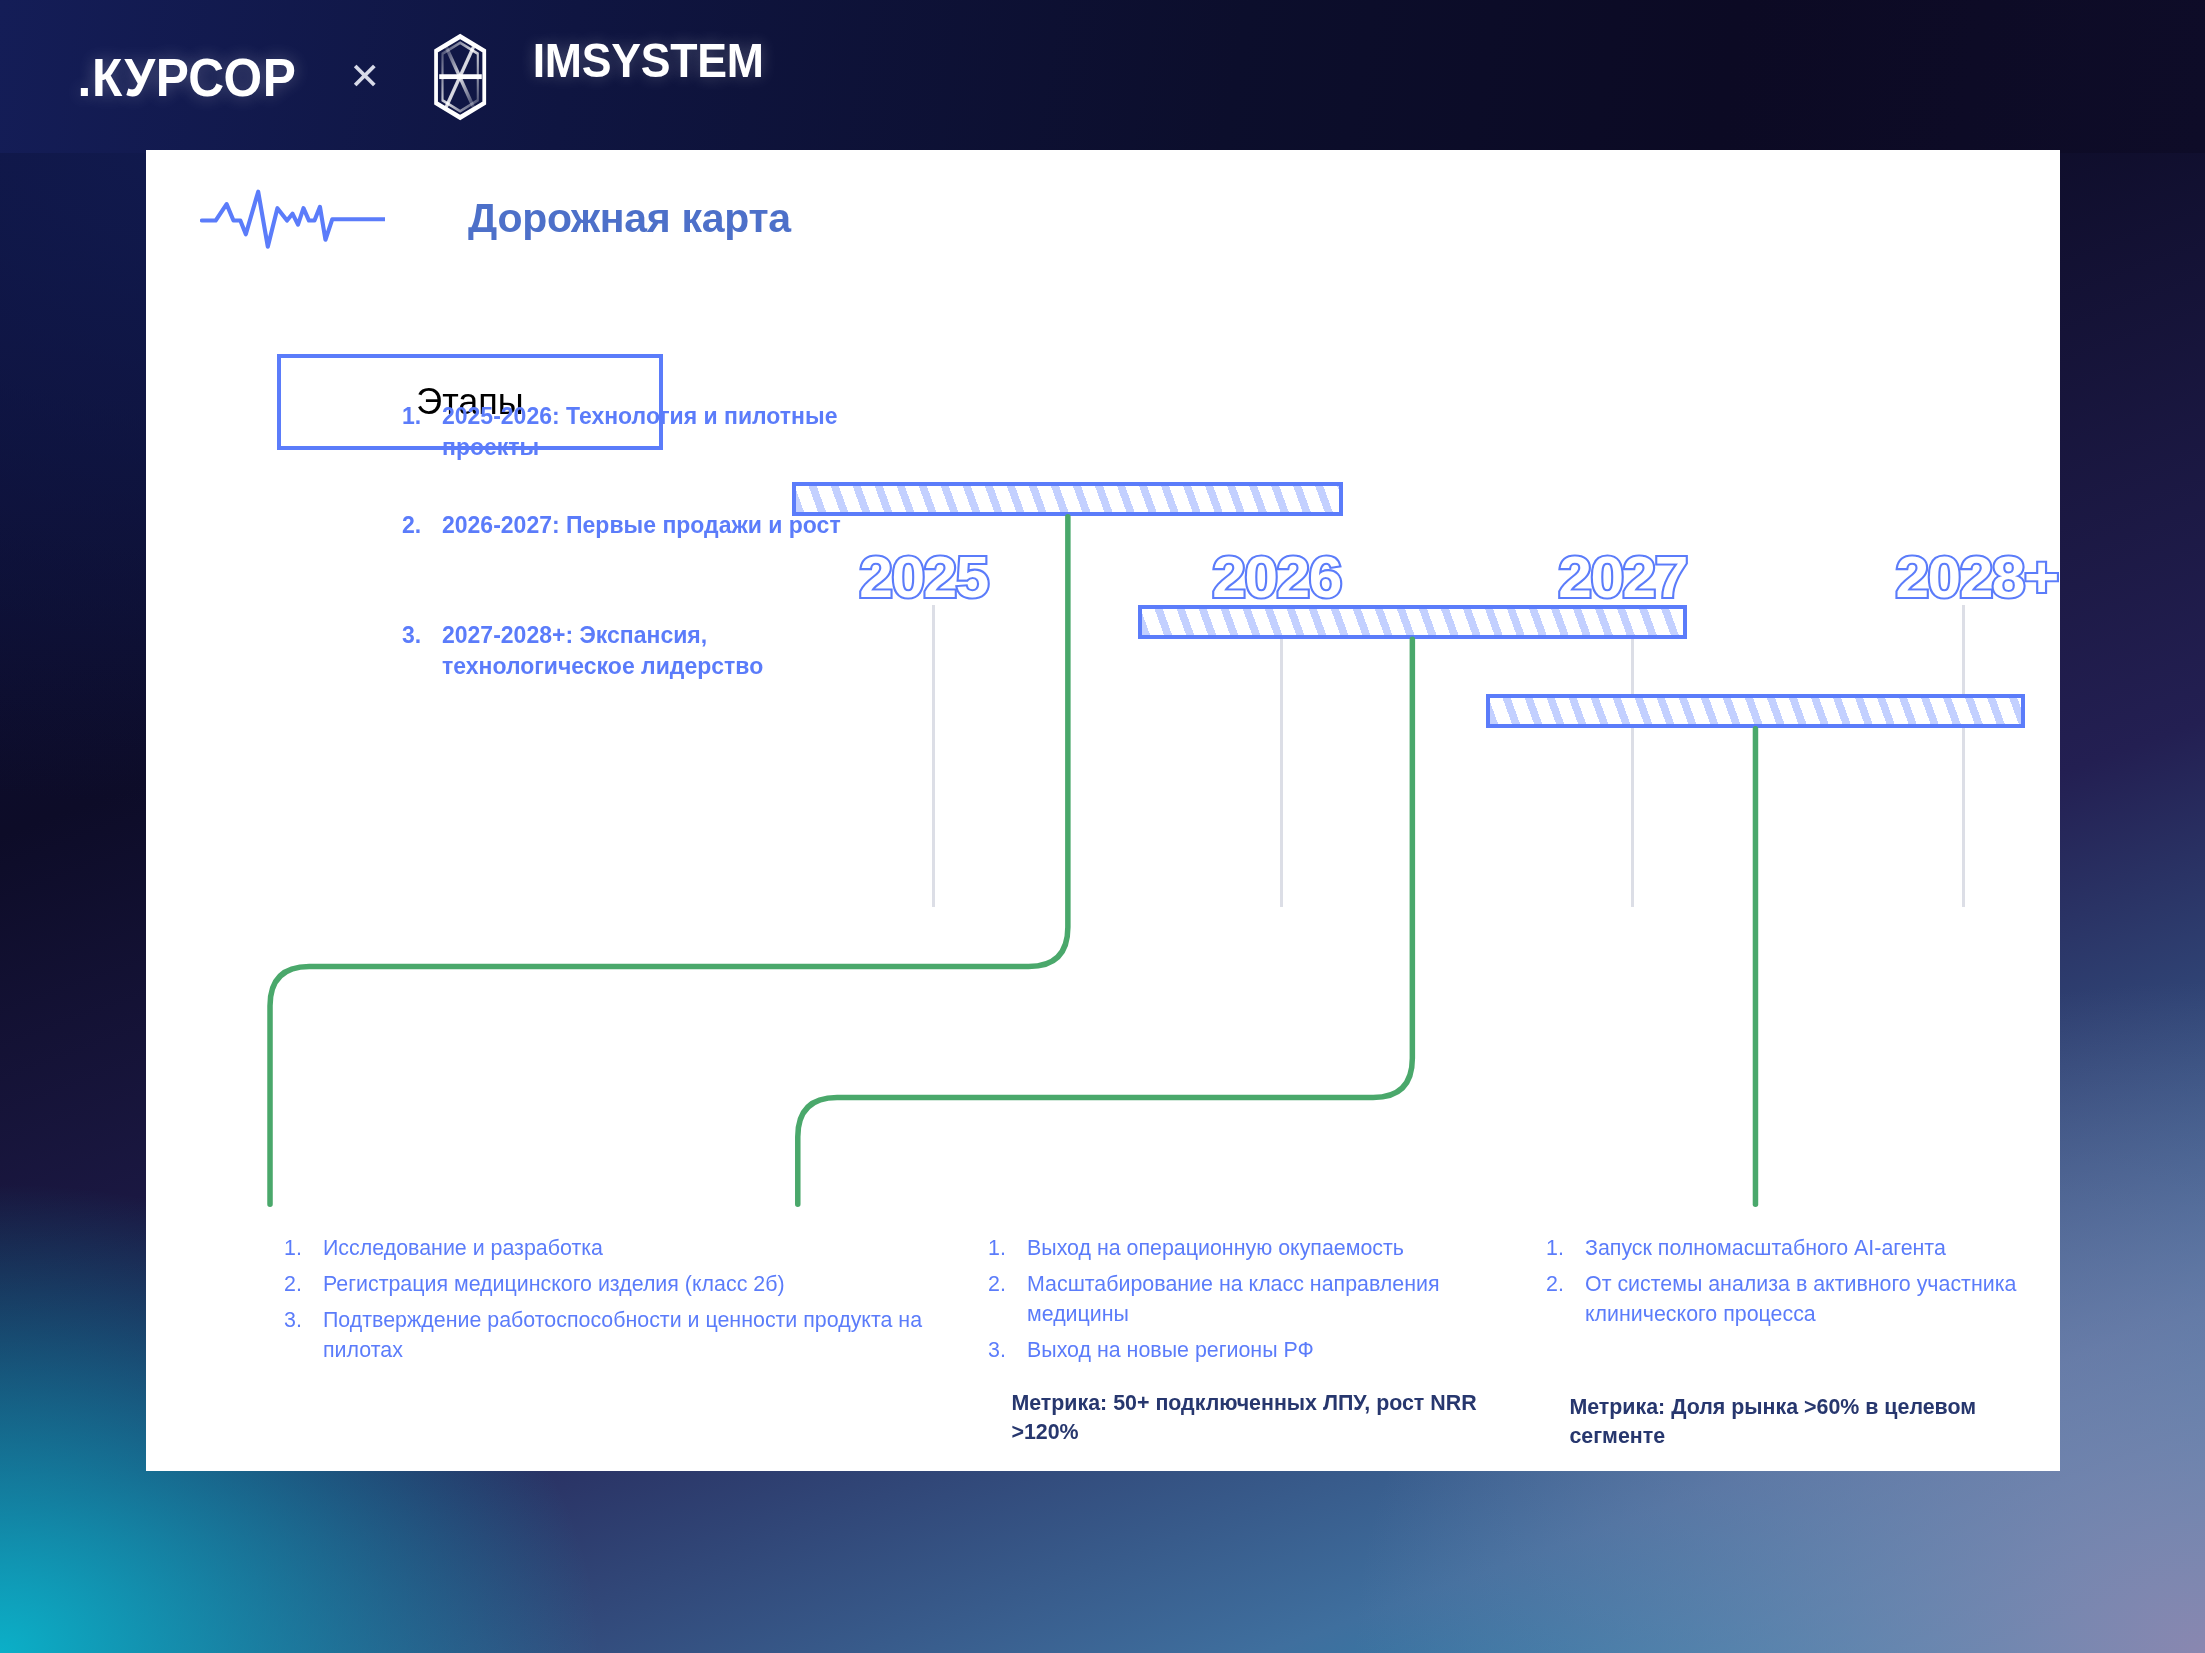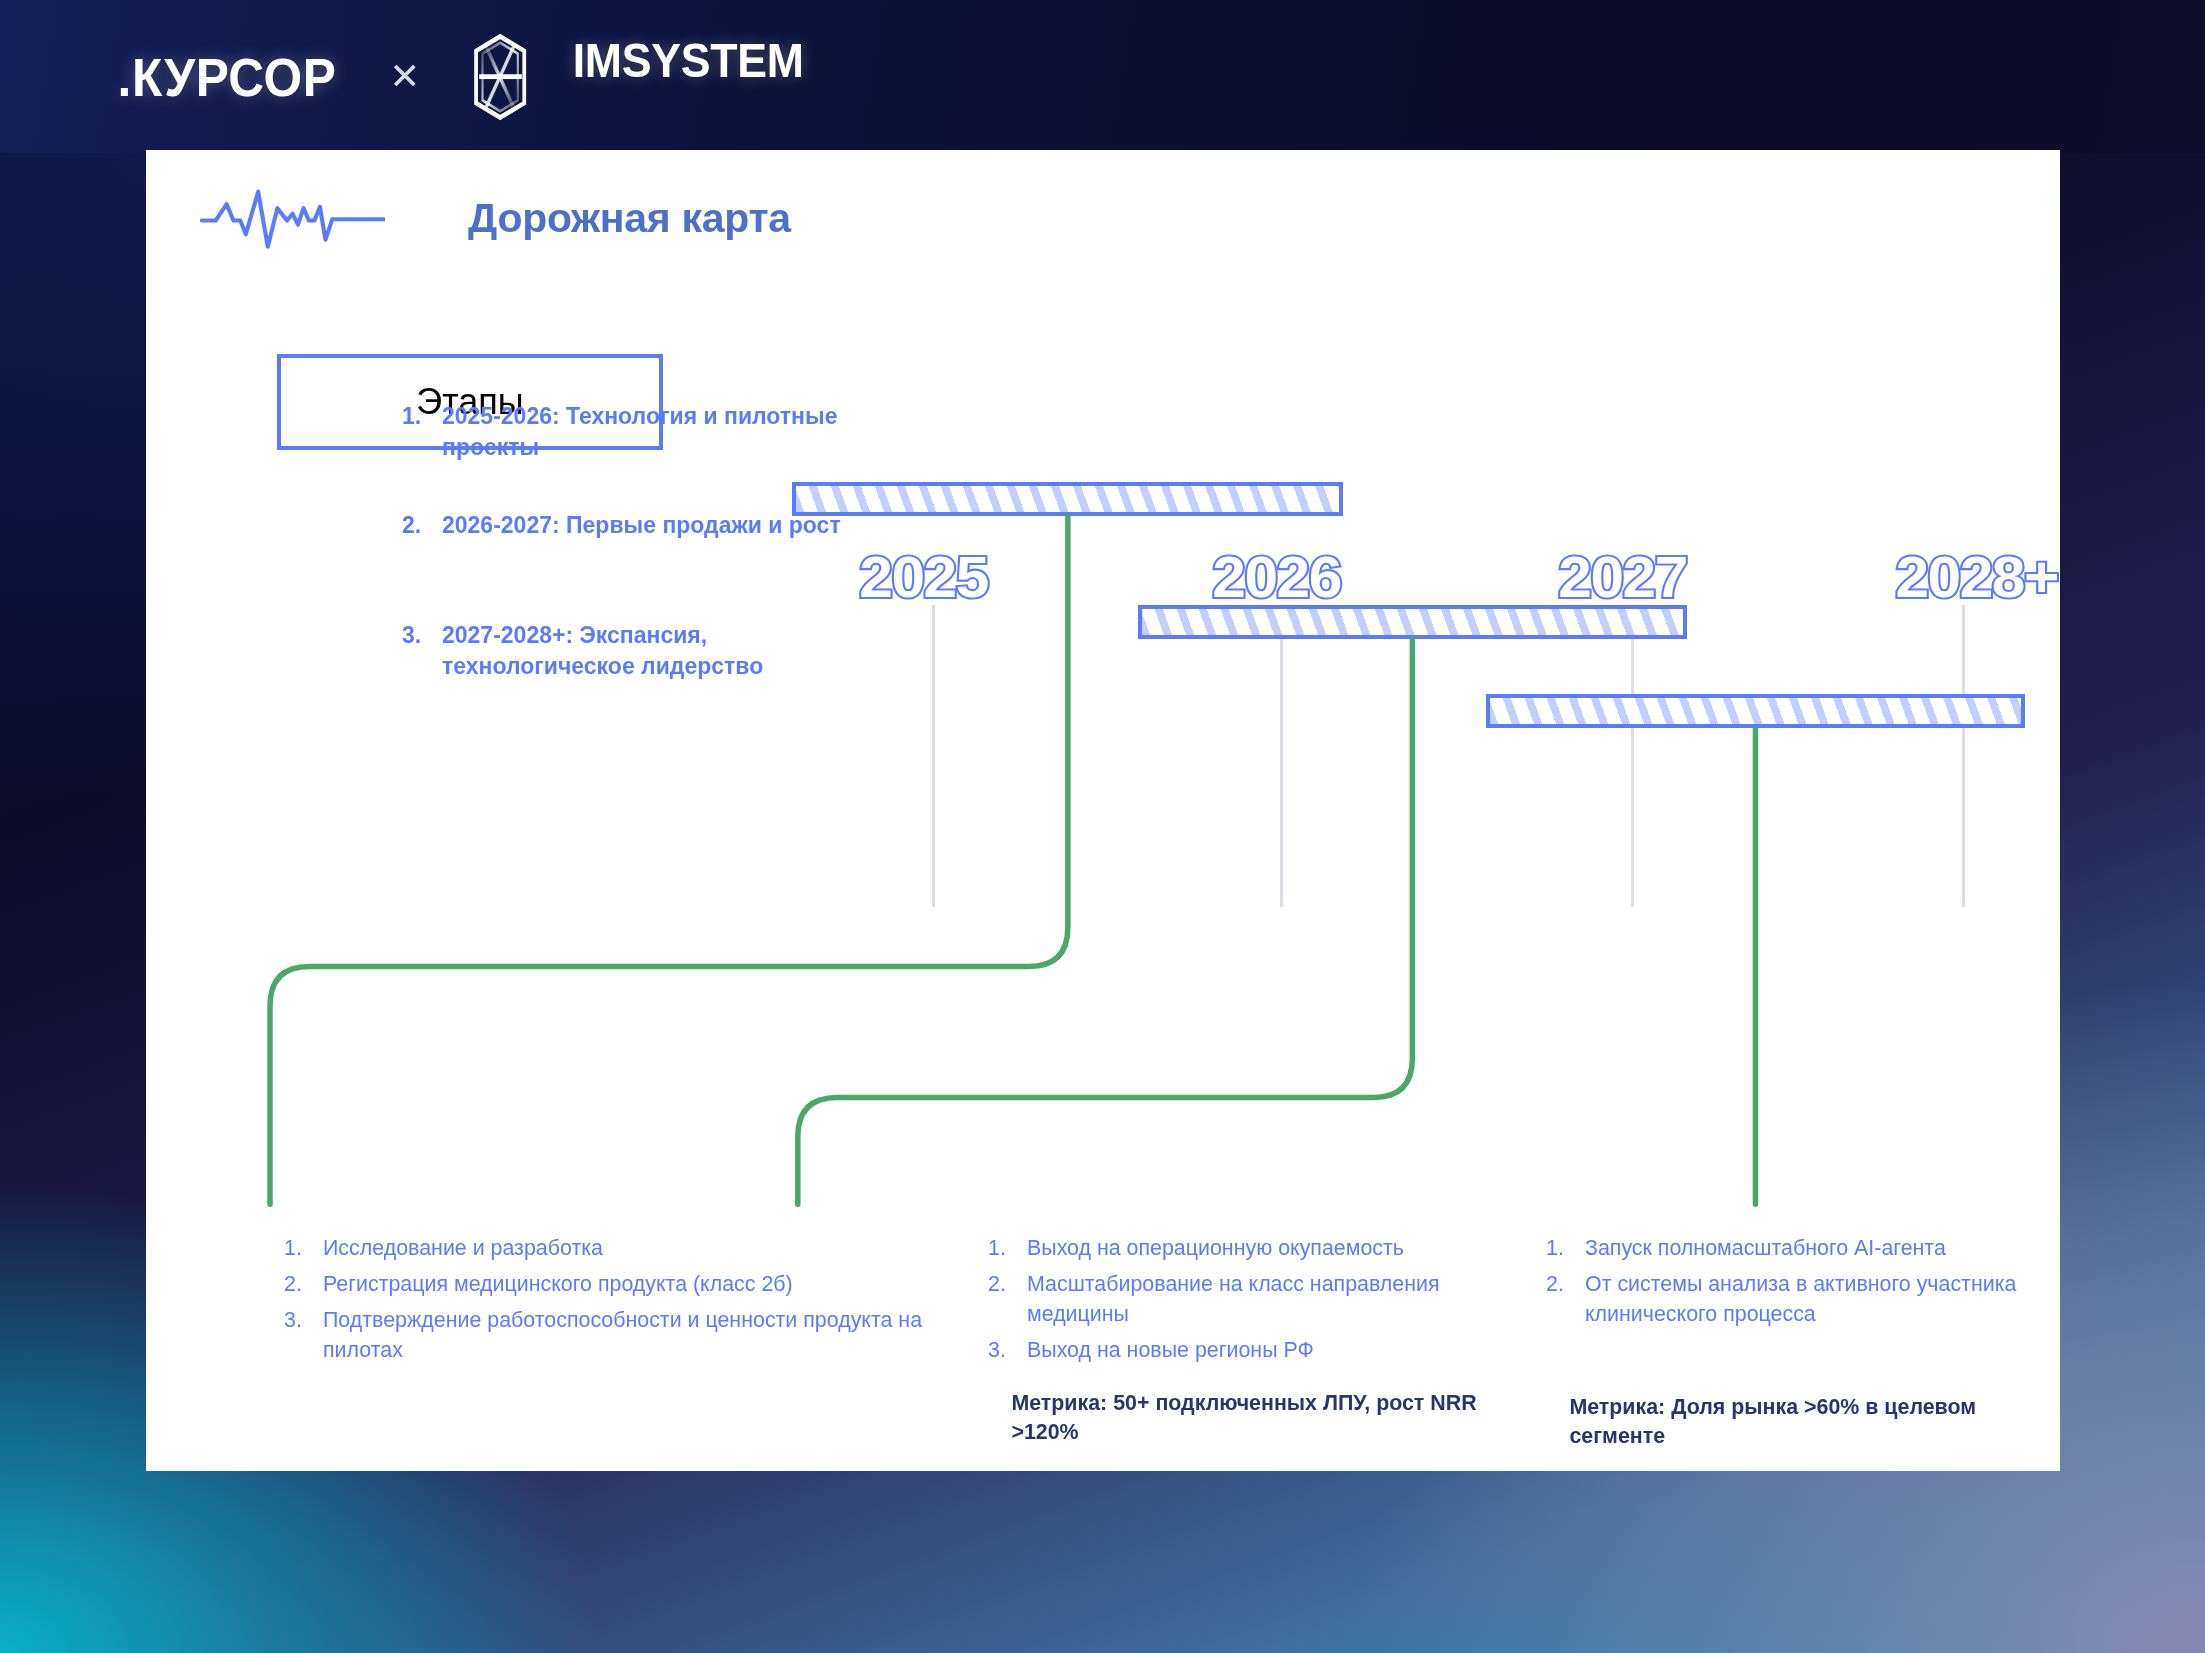--- a/index.html
+++ b/index.html
@@ -15,21 +15,21 @@
       radial-gradient(ellipse 1309px 1034px at 100% 100%, #8a87b0 0%, rgba(138,135,176,0) 65%),
       radial-gradient(ellipse 1516px 965px at 10% 8%, #111a4e 0%, rgba(17,26,78,0) 70%),
       linear-gradient(160deg, #0c1140 0%, #0d0c28 34%, #231f52 62%, #3f6f9e 86%, #1a8fb5 100%);
   }
   #topband {
     position: absolute; left: 0; top: 0; width: 2205px; height: 153px;
     background: linear-gradient(100deg, #141d57 0%, #0f1541 26%, #0c0e2c 56%, #0c0a24 78%, #0e0c28 100%);
   }
 
   
-  #brand { position: absolute; left: 0; top: 0; height: 153px; display: flex; align-items: center; padding-left: 108px; gap: 0; }
+  #brand { position: absolute; left: 0; top: 0; height: 153px; display: flex; align-items: center; padding-left: 68px; gap: 0; }
   .kursor {
     color: #ffffff; font-size: 54px; font-weight: 700; letter-spacing: 0.7px;
     font-family: "Liberation Sans", sans-serif; transform: scaleX(0.92);
     text-shadow: 0 0 18px rgba(255,255,255,0.28);
   }
   .xmark { color: #e9ecf7; font-size: 37px; font-weight: 300; margin: 0 40px 0 43px; opacity: .92; }
   .imlogo { display: flex; gap: 23px; }
   .imword { color:#ffffff; font-size: 48px; font-weight: 700; letter-spacing: -0.3px; transform: scaleX(0.93);
             text-shadow: 0 0 15px rgba(255,255,255,0.25); }
 
@@ -160,21 +160,21 @@
   <div class="bar" style="left:1340px; top:544px; width:539px;"></div>
 
   <svg id="connectors" viewBox="0 0 2778 1917">
     <path d="M1338,532 L1338,1128 Q1338,1185 1281,1185 L237,1185 Q180,1185 180,1242 L180,1530" fill="none" stroke="#4aa86b" stroke-width="8" stroke-linecap="round"></path>
     <path d="M1838,710 L1838,1318 Q1838,1375 1781,1375 L1003,1375 Q946,1375 946,1432 L946,1530" fill="none" stroke="#4aa86b" stroke-width="8" stroke-linecap="round"></path>
     <path d="M2336,840 L2336,1530" fill="none" stroke="#4aa86b" stroke-width="8" stroke-linecap="round"></path>
   </svg>
 
   <div class="col" style="left:138px; top:1083px; width:648px;">
     <div class="li"><span class="n">1.</span><span>Исследование и разработка</span></div>
-    <div class="li"><span class="n">2.</span><span>Регистрация медицинского продукта (класс 2б)</span></div>
+    <div class="li"><span class="n">2.</span><span>Регистрация медицинского изделия (класс 2б)</span></div>
     <div class="li"><span class="n">3.</span><span>Подтверждение работоспособности и ценности продукта на пилотах</span></div>
   </div>
 
   <div class="col" style="left:842px; top:1083px; width:524px;">
     <div class="li"><span class="n">1.</span><span>Выход на операционную окупаемость</span></div>
     <div class="li"><span class="n">2.</span><span>Масштабирование на класс направления медицины</span></div>
     <div class="li"><span class="n">3.</span><span>Выход на новые регионы РФ</span></div>
     <div class="metric">Метрика: 50+ подключенных ЛПУ, рост NRR &gt;120%</div>
   </div>
 

